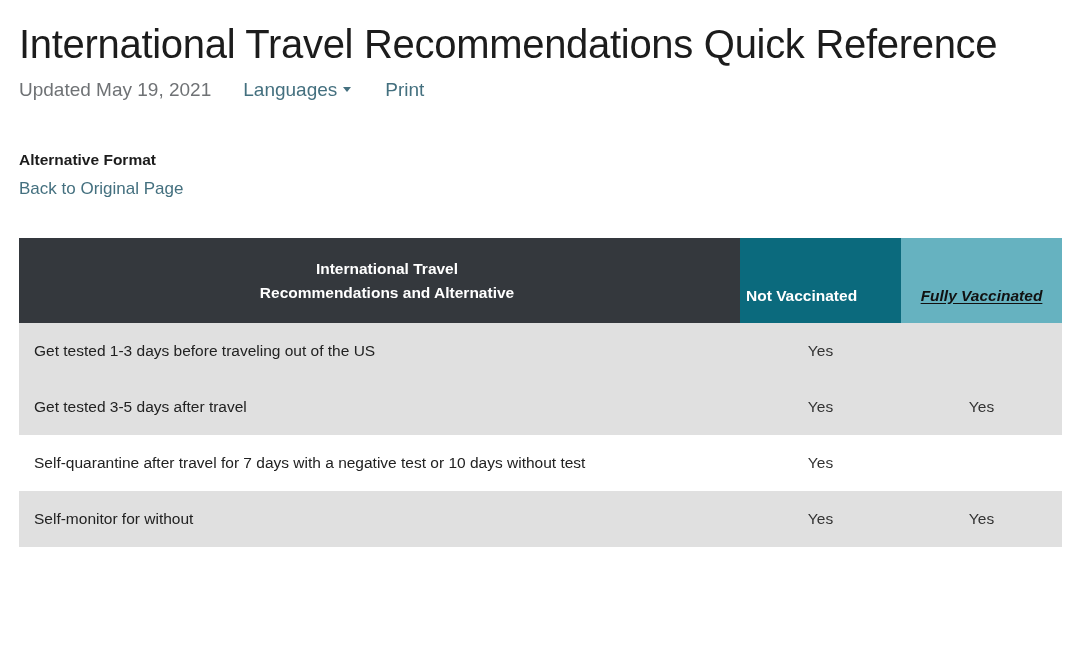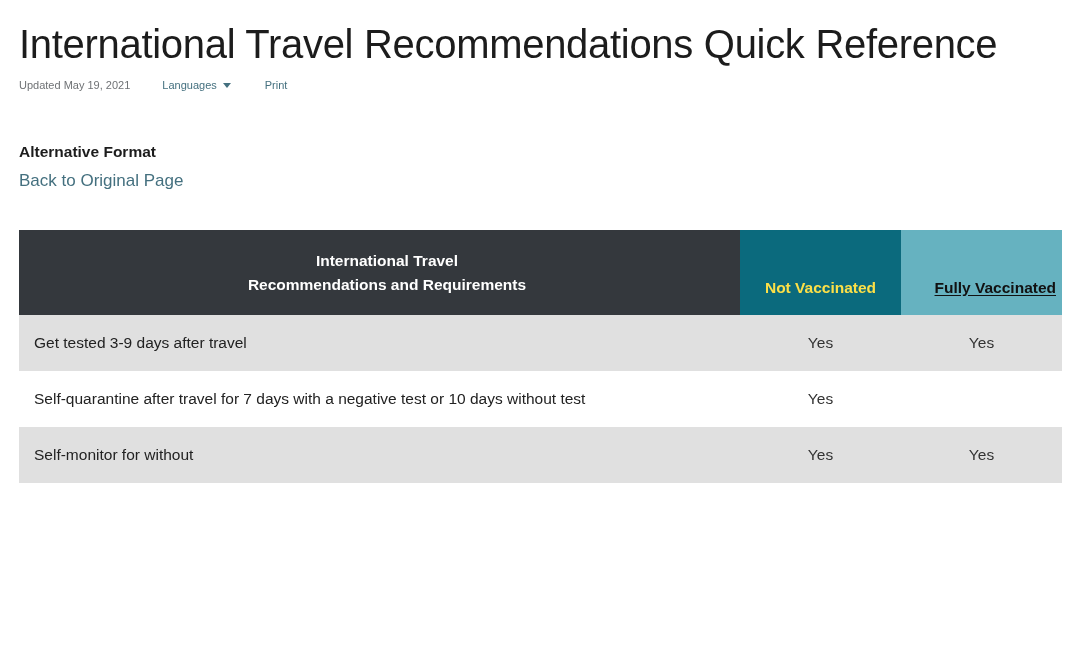--- a/index.html
+++ b/index.html
@@ -32,21 +32,21 @@
     color: #1c1c1c;
     margin: 22px 0 0 0;
     white-space: nowrap;
   }
 
   
   .meta-row {
     display: flex;
     align-items: center;
     margin-top: 14px;
-    font-size: 11px;
+    font-size: 19px;
     line-height: 1;
   }
   .meta-updated {
     color: #6f7275;
     margin-right: 32px;
   }
   .meta-link {
     color: #44707f;
     text-decoration: none;
     cursor: pointer;
@@ -106,33 +106,34 @@
     background: #34383d;
     color: #ffffff;
     text-align: center;
     font-size: 15.5px;
     line-height: 1.55;
     padding: 19px 0 18px 15px;
     vertical-align: top;
   }
   th.h-nv {
     background: #0b6a7d;
-    color: #fde047;
-    text-align: center;
+    color: #ffffff;
+    text-align: left;
     font-size: 15.5px;
     padding: 19px 6px 18px 6px;
     vertical-align: bottom;
   }
   th.h-fv {
     background: #66b2c0;
     color: #111111;
-    text-align: right;
+    text-align: center;
     font-size: 15.5px;
     padding: 19px 6px 18px 6px;
     vertical-align: bottom;
+    font-style: italic;
   }
   th.h-fv .fv-label {
     text-decoration: underline;
     text-underline-offset: 2px;
     cursor: pointer;
   }
 
   tbody td {
     height: 56px;
     padding: 0 0 0 15px;
@@ -175,33 +176,38 @@
     <table class="ref-table">
       <colgroup>
         <col class="c-desc">
         <col class="c-nv">
         <col class="c-fv">
       </colgroup>
       <thead>
         <tr>
           <th class="h-desc">
             <div>International Travel</div>
-            <div>Recommendations and Requirements</div>
+            <div>Recommendations and Alternative</div>
           </th>
           <th class="h-nv">
             <span>Not Vaccinated</span>
           </th>
           <th class="h-fv">
             <span class="fv-label">Fully Vaccinated</span>
           </th>
         </tr>
       </thead>
       <tbody>
         <tr class="odd">
-          <td>Get tested 3-9 days after travel</td>
+          <td>Get tested 1-3 days before traveling out of the US</td>
+          <td class="val">Yes</td>
+          <td class="val"></td>
+        </tr>
+        <tr class="odd">
+          <td>Get tested 3-5 days after travel</td>
           <td class="val">Yes</td>
           <td class="val">Yes</td>
         </tr>
         <tr class="even">
           <td>Self-quarantine after travel for 7 days with a negative test or 10 days without test</td>
           <td class="val">Yes</td>
           <td class="val"></td>
         </tr>
         <tr class="odd">
           <td>Self-monitor for without</td>

